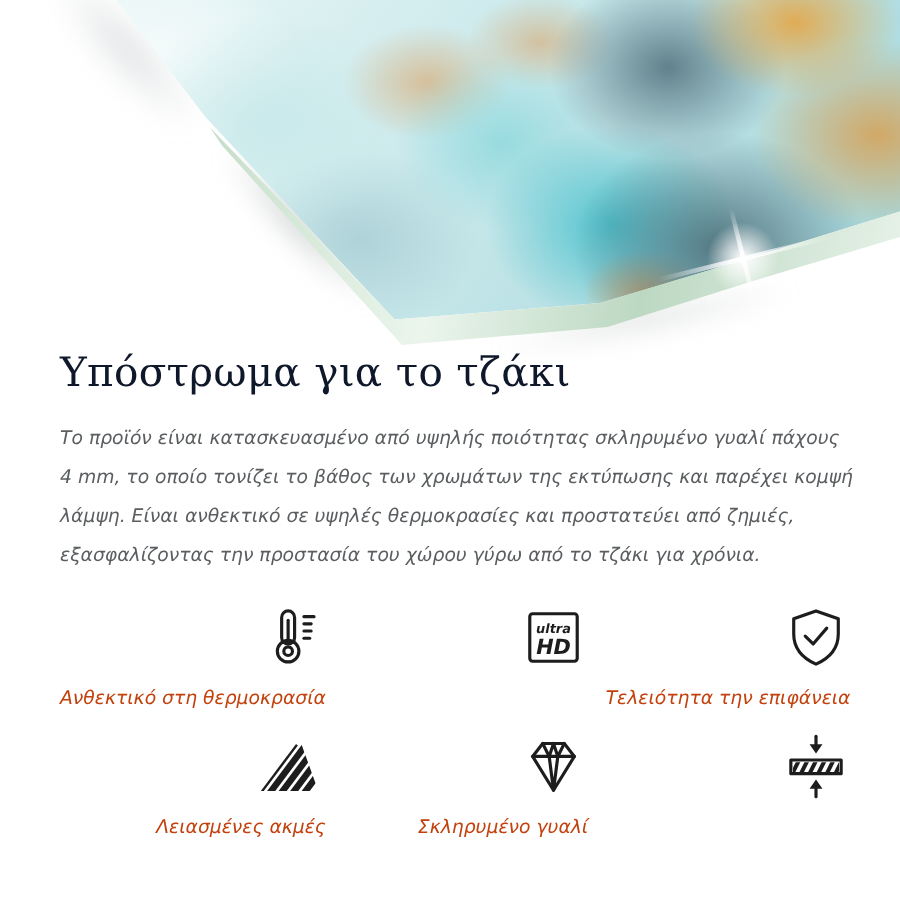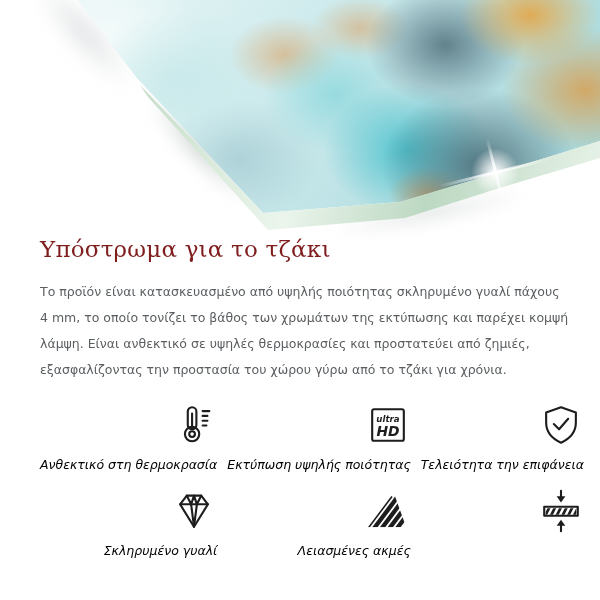--- a/index.html
+++ b/index.html
@@ -72,40 +72,41 @@
     background: linear-gradient(180deg, rgba(255,255,255,0), #fff 50%, rgba(255,255,255,0));
     transform: rotate(-14deg);
   }
 
   
   .content { position: absolute; left: 40px; top: 231px; width: 530px; }
   .heading {
     margin: 0;
     font-family: "DejaVu Serif", "Liberation Serif", serif;
     font-weight: 400;
-    font-size: 23px; line-height: 36px;
-    color: #7f1d1d; letter-spacing: .2px;
+    font-size: 27px; line-height: 36px;
+    color: #0f172a; letter-spacing: .2px;
   }
   .heading span { display: block; }
   .body-text {
     margin: 12px 0 16px 0;
     font-size: 12.5px; line-height: 26px;
     color: #5a5e60;
+    font-style: italic;
   }
 
   
   .features {
     position: absolute; left: 40px; top: 402px; width: 527px;
     display: grid; grid-template-columns: 1fr 1fr 1fr;
     column-gap: 10px; row-gap: 16px;
   }
   .feature { display: flex; flex-direction: column; align-items: flex-end; font-style: italic; }
   .feature svg { width: 46px; height: 46px; display: block; }
   .feature .label {
-    margin-top: 9px; font-size: 12.5px; color: #000000; white-space: nowrap;
+    margin-top: 9px; font-size: 12.5px; color: #c2410c; white-space: nowrap;
   }
   .ico { stroke: #1d1d1d; fill: none; stroke-width: 2.2; stroke-linecap: round; stroke-linejoin: round; }
   .ico-fill { fill: #1d1d1d; stroke: none; }
   .badge-text { fill: #1d1d1d; font-family: "DejaVu Sans", sans-serif; text-anchor: middle; }
 </style>
 </head>
 <body>
 
 <div class="hero">
   <div class="sheen"></div>
@@ -142,57 +143,56 @@
     </svg>
     <div class="label">Ανθεκτικό στη θερμοκρασία</div>
   </div>
 
   <div class="feature">
     <svg viewBox="0 0 48 48" aria-hidden="true">
       <rect class="ico" x="7.5" y="7.5" width="33" height="33" rx="2" stroke-width="3"></rect>
       <text class="badge-text" x="24" y="21" font-size="9" font-weight="bold">ultra</text>
       <text class="badge-text" x="24" y="35.5" font-size="14.5" font-weight="bold">HD</text>
     </svg>
-    <div class="label">Εκτύπωση υψηλής ποιότητας</div>
   </div>
 
   <div class="feature">
     <svg viewBox="0 0 48 48" aria-hidden="true">
       <path class="ico" d="M24 5.5 L39.5 11 V21.5 C39.5 31.5 33 38.5 24 42.5 C15 38.5 8.5 31.5 8.5 21.5 V11 Z"></path>
       <path class="ico" d="M16.5 23 L22 28.5 L31.5 17.5" stroke-width="2.4"></path>
     </svg>
     <div class="label">Τελειότητα την επιφάνεια</div>
-  </div>
-
-  <div class="feature">
-    <svg viewBox="0 0 48 48" aria-hidden="true">
-      <path class="ico" d="M9.5 17 L16.5 8 H31.5 L38.5 17 L24 40.5 Z"></path>
-      <line class="ico" x1="9.5" y1="17" x2="38.5" y2="17" stroke-width="1.8"></line>
-      <path class="ico" d="M16.5 8 L21 17 L24 8 L27 17 L31.5 8" stroke-width="1.8"></path>
-      <path class="ico" d="M21 17 L24 40.5 L27 17" stroke-width="1.8"></path>
-    </svg>
-    <div class="label">Σκληρυμένο γυαλί</div>
   </div>
 
   <div class="feature">
     <svg viewBox="0 0 48 48" aria-hidden="true">
       <defs>
         <clipPath id="clipEdges">
             <path d="M3 41 L43 41 L30 5 Z"></path>
           </clipPath>
       </defs>
       <g clip-path="url(#clipEdges)" stroke="#1d1d1d" stroke-width="4.5">
         <line x1="0" y1="44" x2="27" y2="8"></line>
         <line x1="8" y1="44" x2="35" y2="8"></line>
         <line x1="16" y1="44" x2="43" y2="8"></line>
         <line x1="24" y1="44" x2="51" y2="8"></line>
         <line x1="32" y1="44" x2="59" y2="8"></line>
       </g>
     </svg>
     <div class="label">Λειασμένες ακμές</div>
+  </div>
+
+  <div class="feature">
+    <svg viewBox="0 0 48 48" aria-hidden="true">
+      <path class="ico" d="M9.5 17 L16.5 8 H31.5 L38.5 17 L24 40.5 Z"></path>
+      <line class="ico" x1="9.5" y1="17" x2="38.5" y2="17" stroke-width="1.8"></line>
+      <path class="ico" d="M16.5 8 L21 17 L24 8 L27 17 L31.5 8" stroke-width="1.8"></path>
+      <path class="ico" d="M21 17 L24 40.5 L27 17" stroke-width="1.8"></path>
+    </svg>
+    <div class="label">Σκληρυμένο γυαλί</div>
   </div>
 
   <div class="feature">
     <svg viewBox="0 0 48 48" aria-hidden="true">
       <defs>
         <clipPath id="clipBar">
             <rect x="8" y="21" width="32" height="7"></rect>
           </clipPath>
       </defs>
       <line class="ico" x1="24" y1="3" x2="24" y2="10" stroke-width="2.5"></line>

